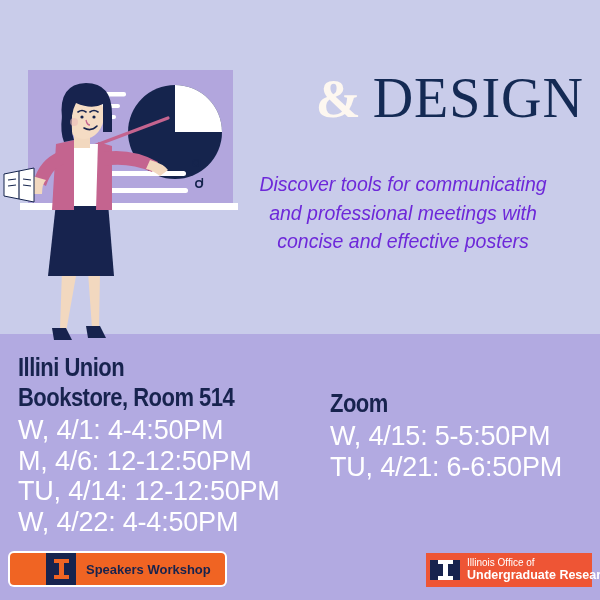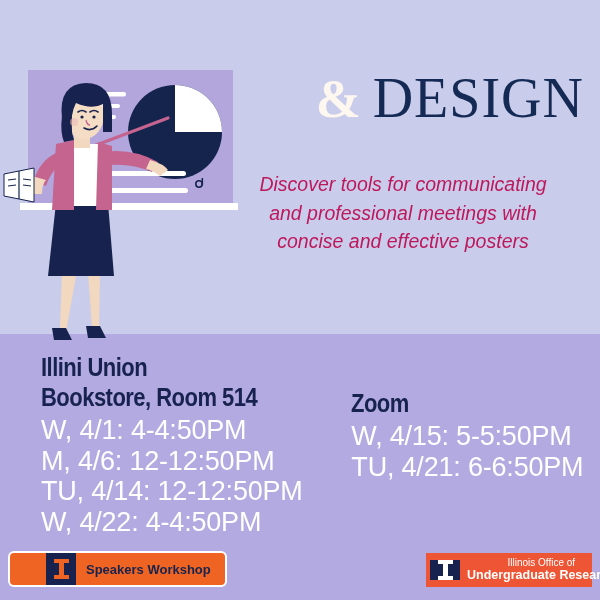--- a/index.html
+++ b/index.html
@@ -61,39 +61,38 @@
     font-weight:400;
   }
 
   
   #description {
     position:absolute; right:12px; top:170px; width:370px;
     text-align:center;
     font-size:19.5px;
     line-height:28.5px;
     font-style:italic;
-    color:#be185d;
+    color:#6d28d9;
     z-index:6;
   }
   #description div { white-space:nowrap; }
 
   
   #illustration {
     position:absolute; left:0; top:70px;
     width:240px; height:290px;
     z-index:4;
   }
 
   
   #schedule {
     position:absolute; left:0; top:352px;
     width:600px; height:190px;
     z-index:7;
     display:flex;
-    padding-left:23px;
   }
   .sched-col { position:relative; }
   #col-union { width:320px; padding-left:18px; }
   #col-zoom  { width:260px; padding-left:10px; padding-top:36px; }
 
   .venue {
     font-family:"Liberation Sans", sans-serif;
     font-weight:700;
     font-size:25px;
     line-height:30px;
@@ -176,21 +175,20 @@
   .wr-a { font-size:22px; font-weight:700; color:#17234e; letter-spacing:-0.3px; }
   .wr-b { font-size:22px; font-style:italic; color:#f0502d; letter-spacing:-0.3px; }
 
   
   #logo-our {
     position:absolute; left:426px; top:8px;
     width:166px; height:34px;
     background:#ee5535;
     display:flex; align-items:center;
     padding-left:4px;
-    text-align:center;
   }
   #our-text { margin-left:7px; line-height:1.08; }
   .our-a { font-size:10px; color:#ffffff; white-space:nowrap; }
   .our-b { font-size:12.5px; font-weight:700; color:#ffffff; white-space:nowrap; }
 </style>
 </head>
 <body>
 
 <div id="poster">
 

